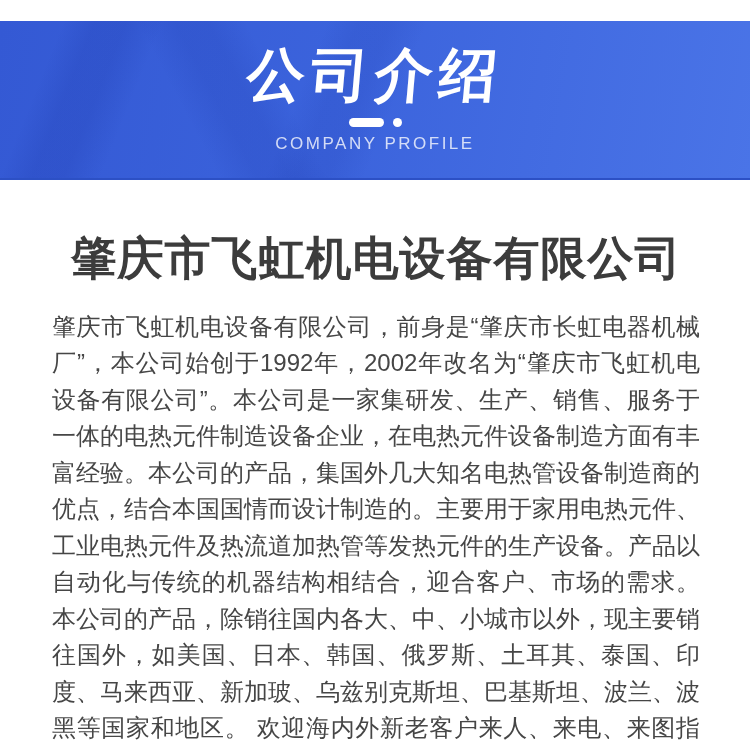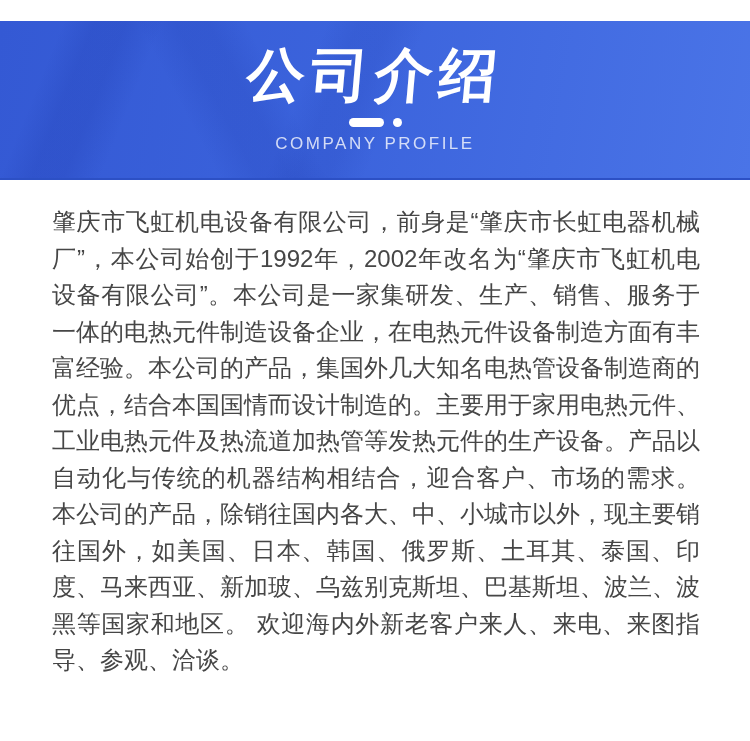--- a/index.html
+++ b/index.html
@@ -112,16 +112,17 @@
     <div class="banner-stripes"></div>
     <h1 class="banner-title">公司介绍</h1>
     <div class="dash-dot">
       <span class="dash"></span>
       <span class="dot"></span>
     </div>
     <div class="banner-subtitle">COMPANY PROFILE</div>
   </header>
 
   <main class="content">
+    <h2 class="company-name">肇庆市飞虹机电设备有限公司</h2>
     <p class="company-desc">肇庆市飞虹机电设备有限公司，前身是“肇庆市长虹电器机械厂”，本公司始创于1992年，2002年改名为“肇庆市飞虹机电设备有限公司”。本公司是一家集研发、生产、销售、服务于一体的电热元件制造设备企业，在电热元件设备制造方面有丰富经验。本公司的产品，集国外几大知名电热管设备制造商的优点，结合本国国情而设计制造的。主要用于家用电热元件、工业电热元件及热流道加热管等发热元件的生产设备。产品以自动化与传统的机器结构相结合，迎合客户、市场的需求。 本公司的产品，除销往国内各大、中、小城市以外，现主要销往国外，如美国、日本、韩国、俄罗斯、土耳其、泰国、印度、马来西亚、新加玻、乌兹别克斯坦、巴基斯坦、波兰、波黑等国家和地区。 欢迎海内外新老客户来人、来电、来图指导、参观、洽谈。</p>
   </main>
 
 </div>
 
 </body></html>

